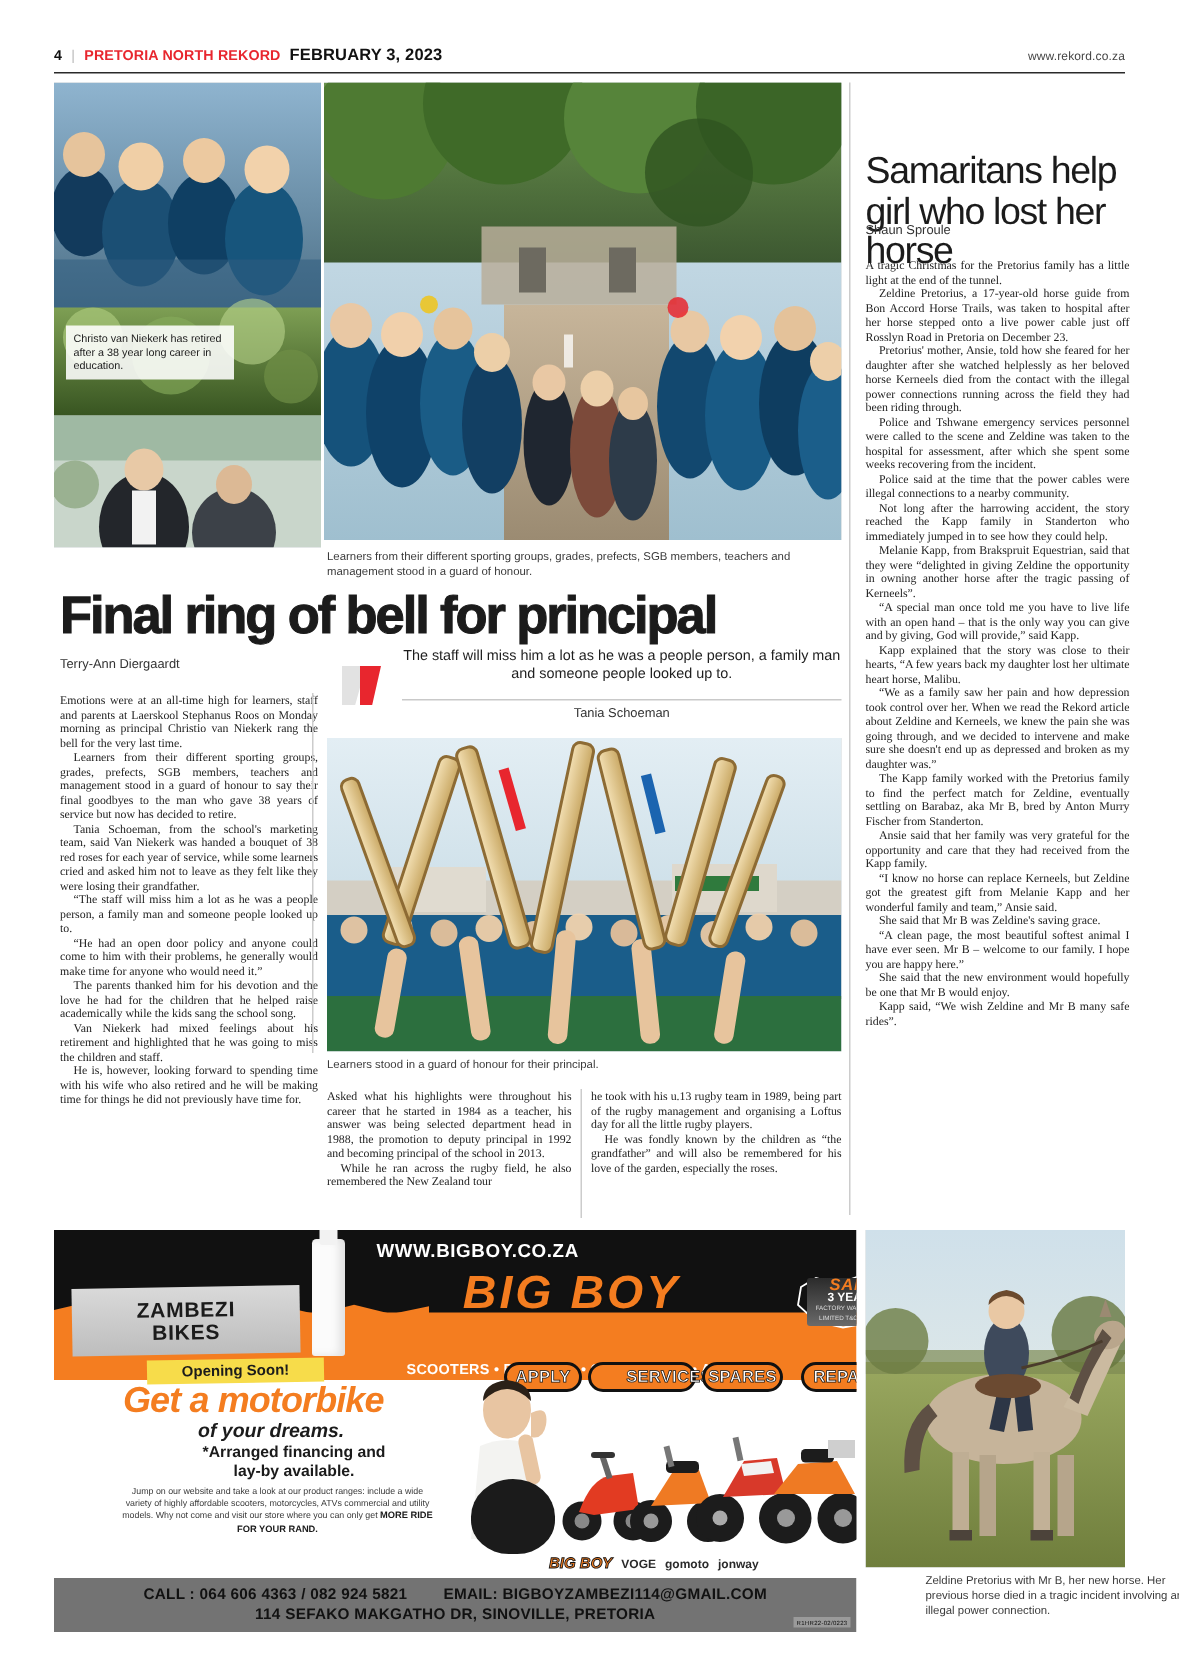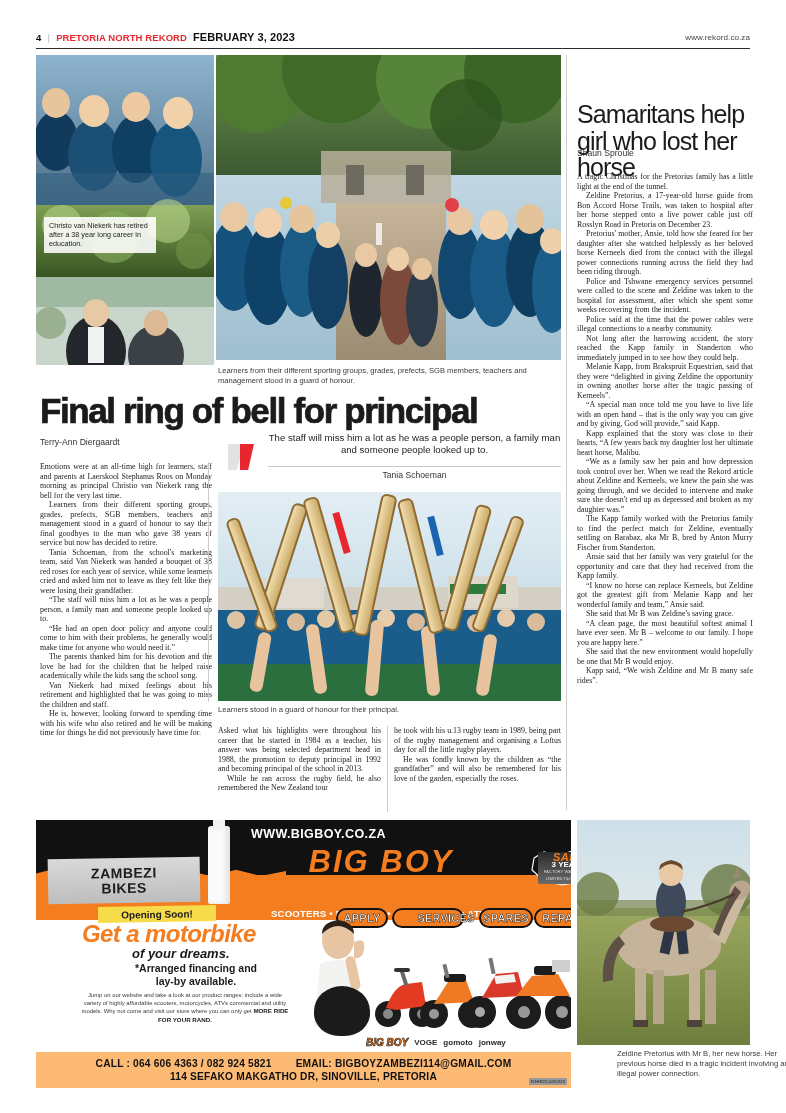--- a/index.html
+++ b/index.html
@@ -228,21 +228,21 @@
     background:#1b1b1b; border-radius:50% 50% 45% 45%;
   }
   .ad-bikes { position:absolute; left:336px; top:114px; width:200px; height:98px; }
   .ad-brands {
     position:absolute; left:330px; top:212px; width:210px; height:20px;
     display:flex; align-items:center; gap:6px;
     font-size:8px; font-weight:bold; color:#2a2a2a;
   }
   .brand-bigboy { color:#f47d20; font-style:italic; -webkit-text-stroke:.6px #111; font-size:10px;}
   .ad-footer {
-    position:absolute; left:0; bottom:0; width:100%; height:36px; background:#fdba74;
+    position:absolute; left:0; bottom:0; width:100%; height:36px; background:#737373;
     display:flex; flex-direction:column; align-items:center; justify-content:center;
     color:#111; font-weight:bold;
   }
   .ad-footer-l1 { font-size:10.2px; letter-spacing:.2px; }
   .ad-footer-l1 .gap { display:inline-block; width:18px; }
   .ad-footer-l2 { font-size:10.2px; letter-spacing:.2px; margin-top:2px;}
   .ad-code {
     position:absolute; right:4px; bottom:3px; font-size:4px; color:#111;
     background:#9a9a9a; padding:1px 2px; letter-spacing:.2px;
   }
@@ -584,21 +584,21 @@
       <span>lay-by available.</span>
     </div>
     <div class="ad-para">
       <span>Jump on our website and take a look at our product ranges: include a wide variety of highly affordable scooters, motorcycles, ATVs commercial and utility models. Why not come and visit our store where you can only get</span>
       <span class="ad-more">MORE RIDE FOR YOUR RAND.</span>
     </div>
 
     <div class="ad-chips">
       <div class="chip" style="left:0; width:52px;">APPLY</div>
       <div class="chip" style="left:56px; width:72px;padding-left:36px;">SERVICES</div>
-      <div class="chip" style="left:132px; width:54px;margin-left:11px;">SPARES</div>
+      <div class="chip" style="left:132px; width:54px;">SPARES</div>
       <div class="chip" style="left:198px; width:66px;">REPAIRS</div>
     </div>
 
     <div class="ad-man">
       <svg viewBox="0 0 70 118" width="70" height="118">
         <ellipse cx="34" cy="24" rx="16" ry="19" fill="#e8c5a2"></ellipse>
         <path d="M18 18 Q34 2 50 18 Q50 6 34 4 Q18 6 18 18 Z" fill="#2b2118"></path>
         <path d="M16 48 Q34 40 52 48 L58 110 L10 110 Z" fill="#f3f3f1"></path>
         <path d="M50 26 Q62 20 60 34 Q58 44 50 42 Z" fill="#e8c5a2"></path>
         <rect x="44" y="40" width="10" height="34" rx="5" fill="#e8c5a2" transform="rotate(-12 49 57)"></rect>

